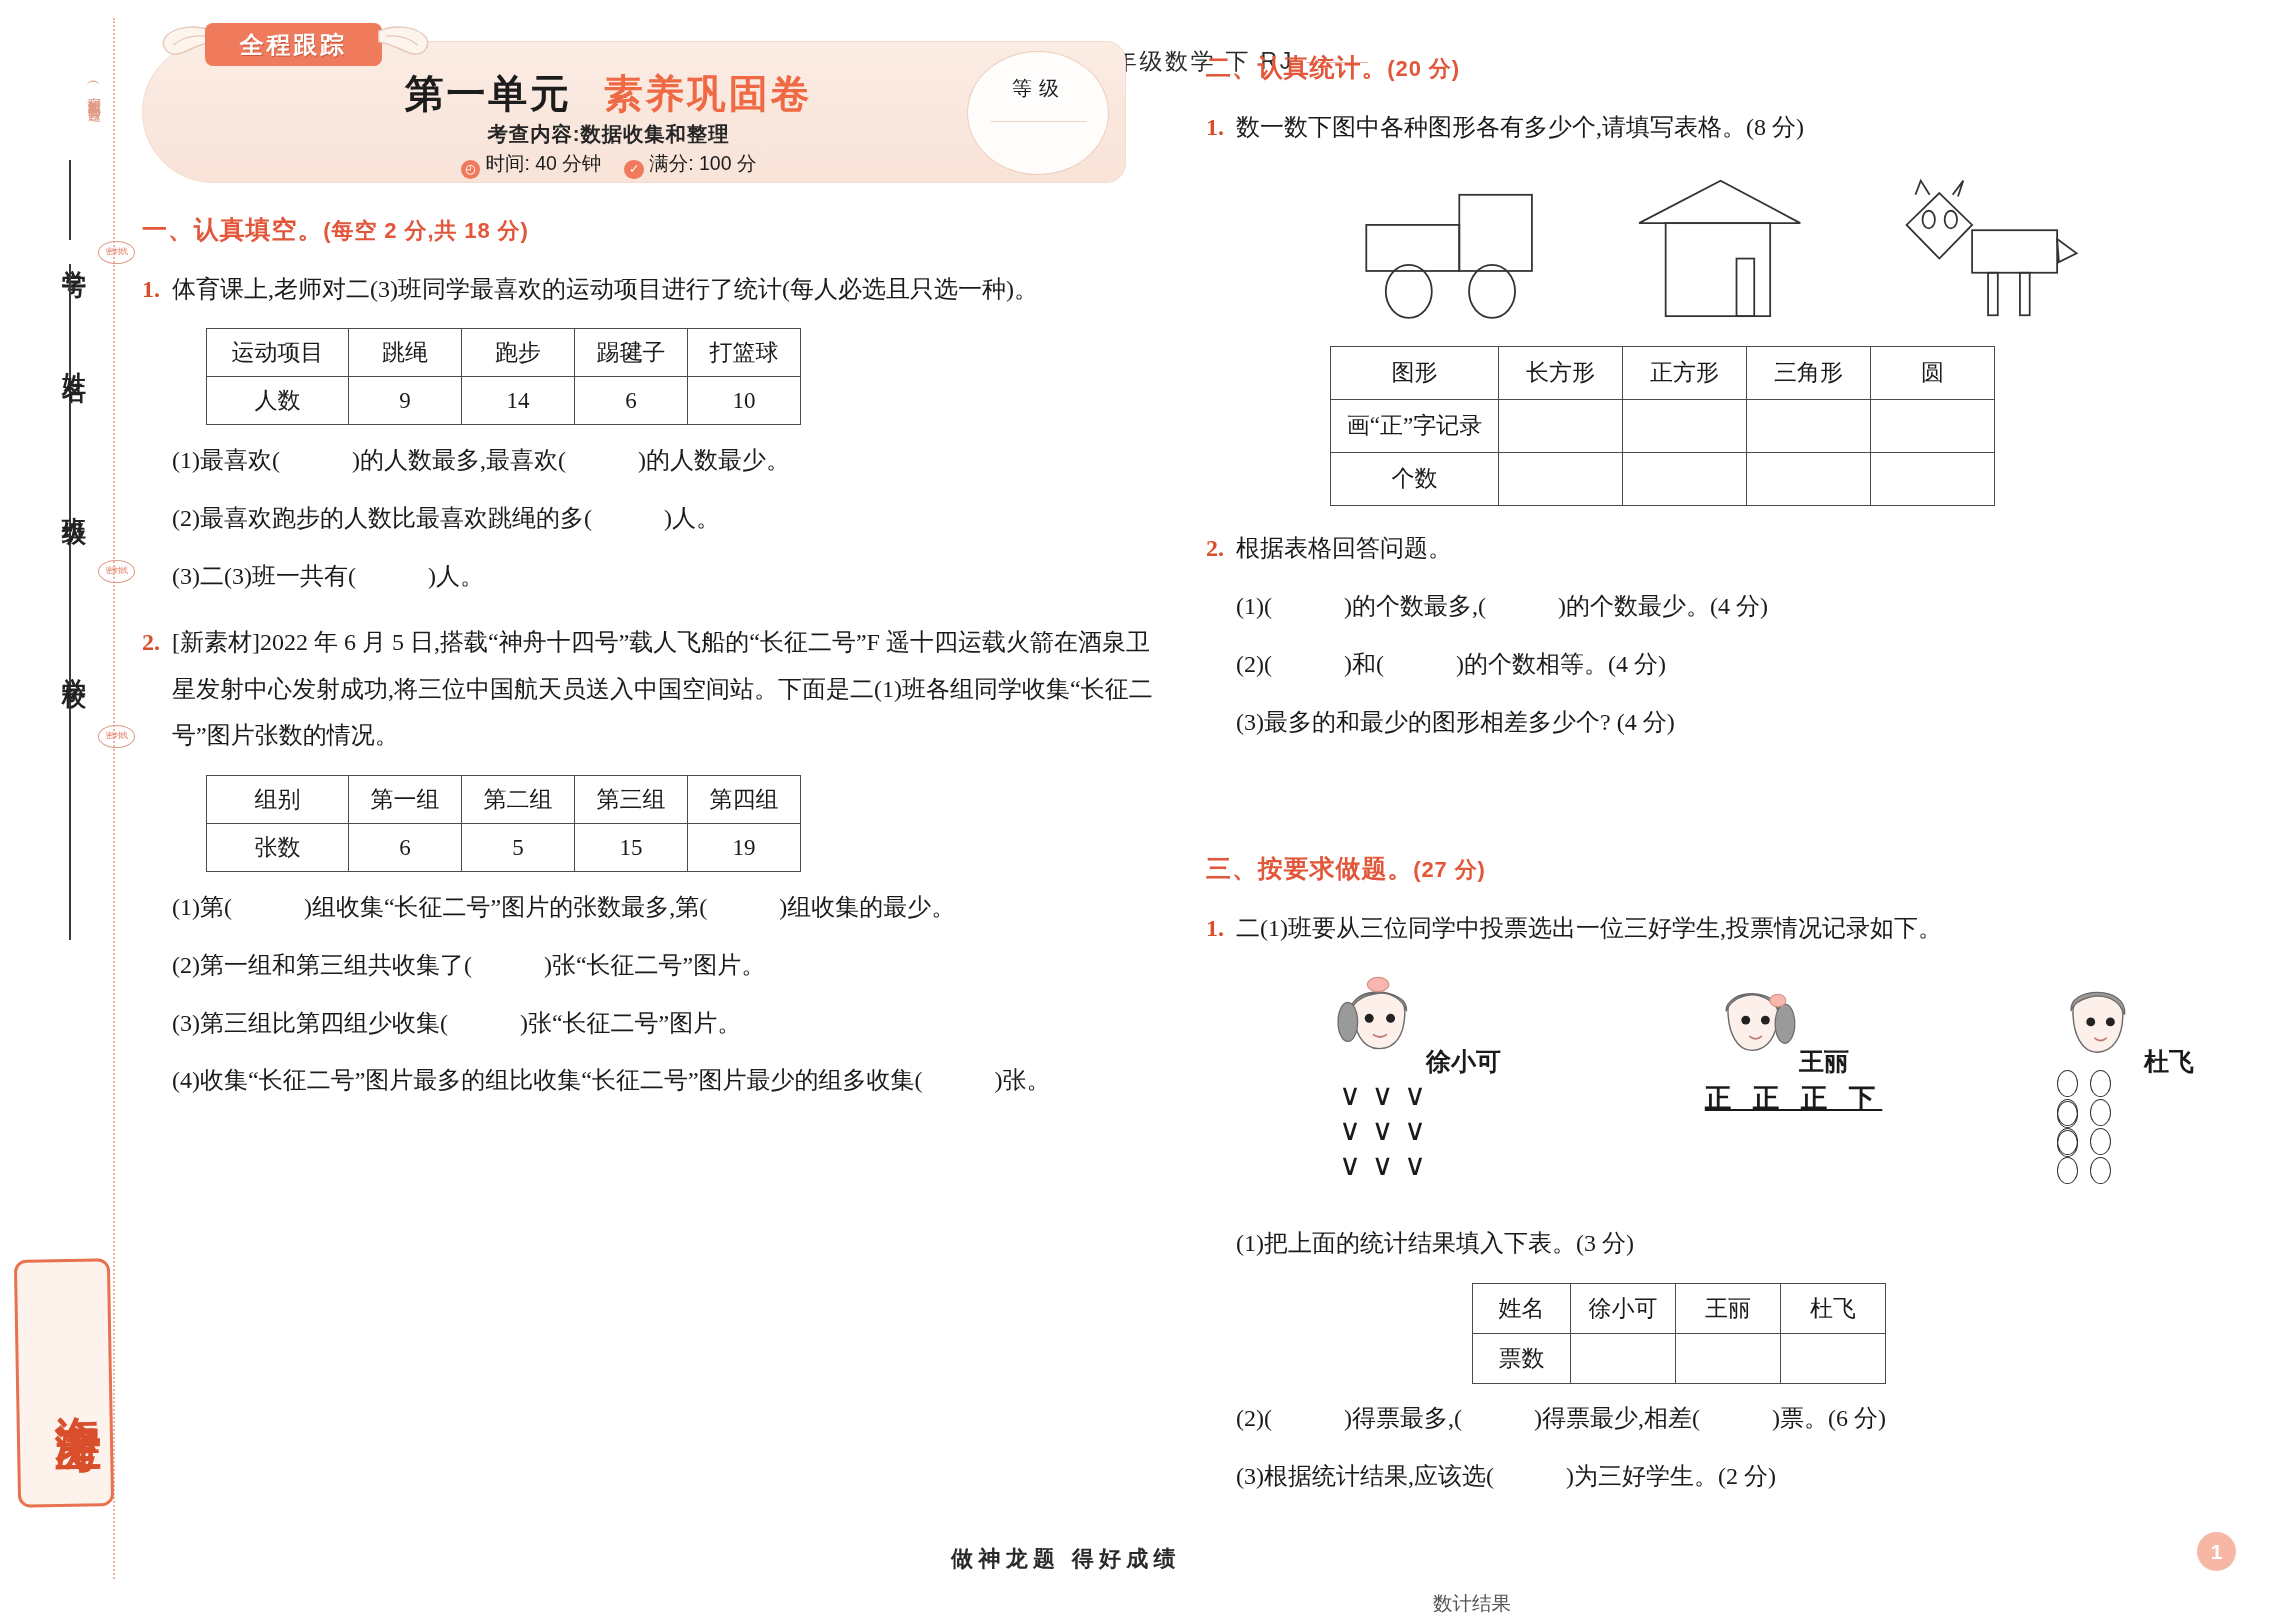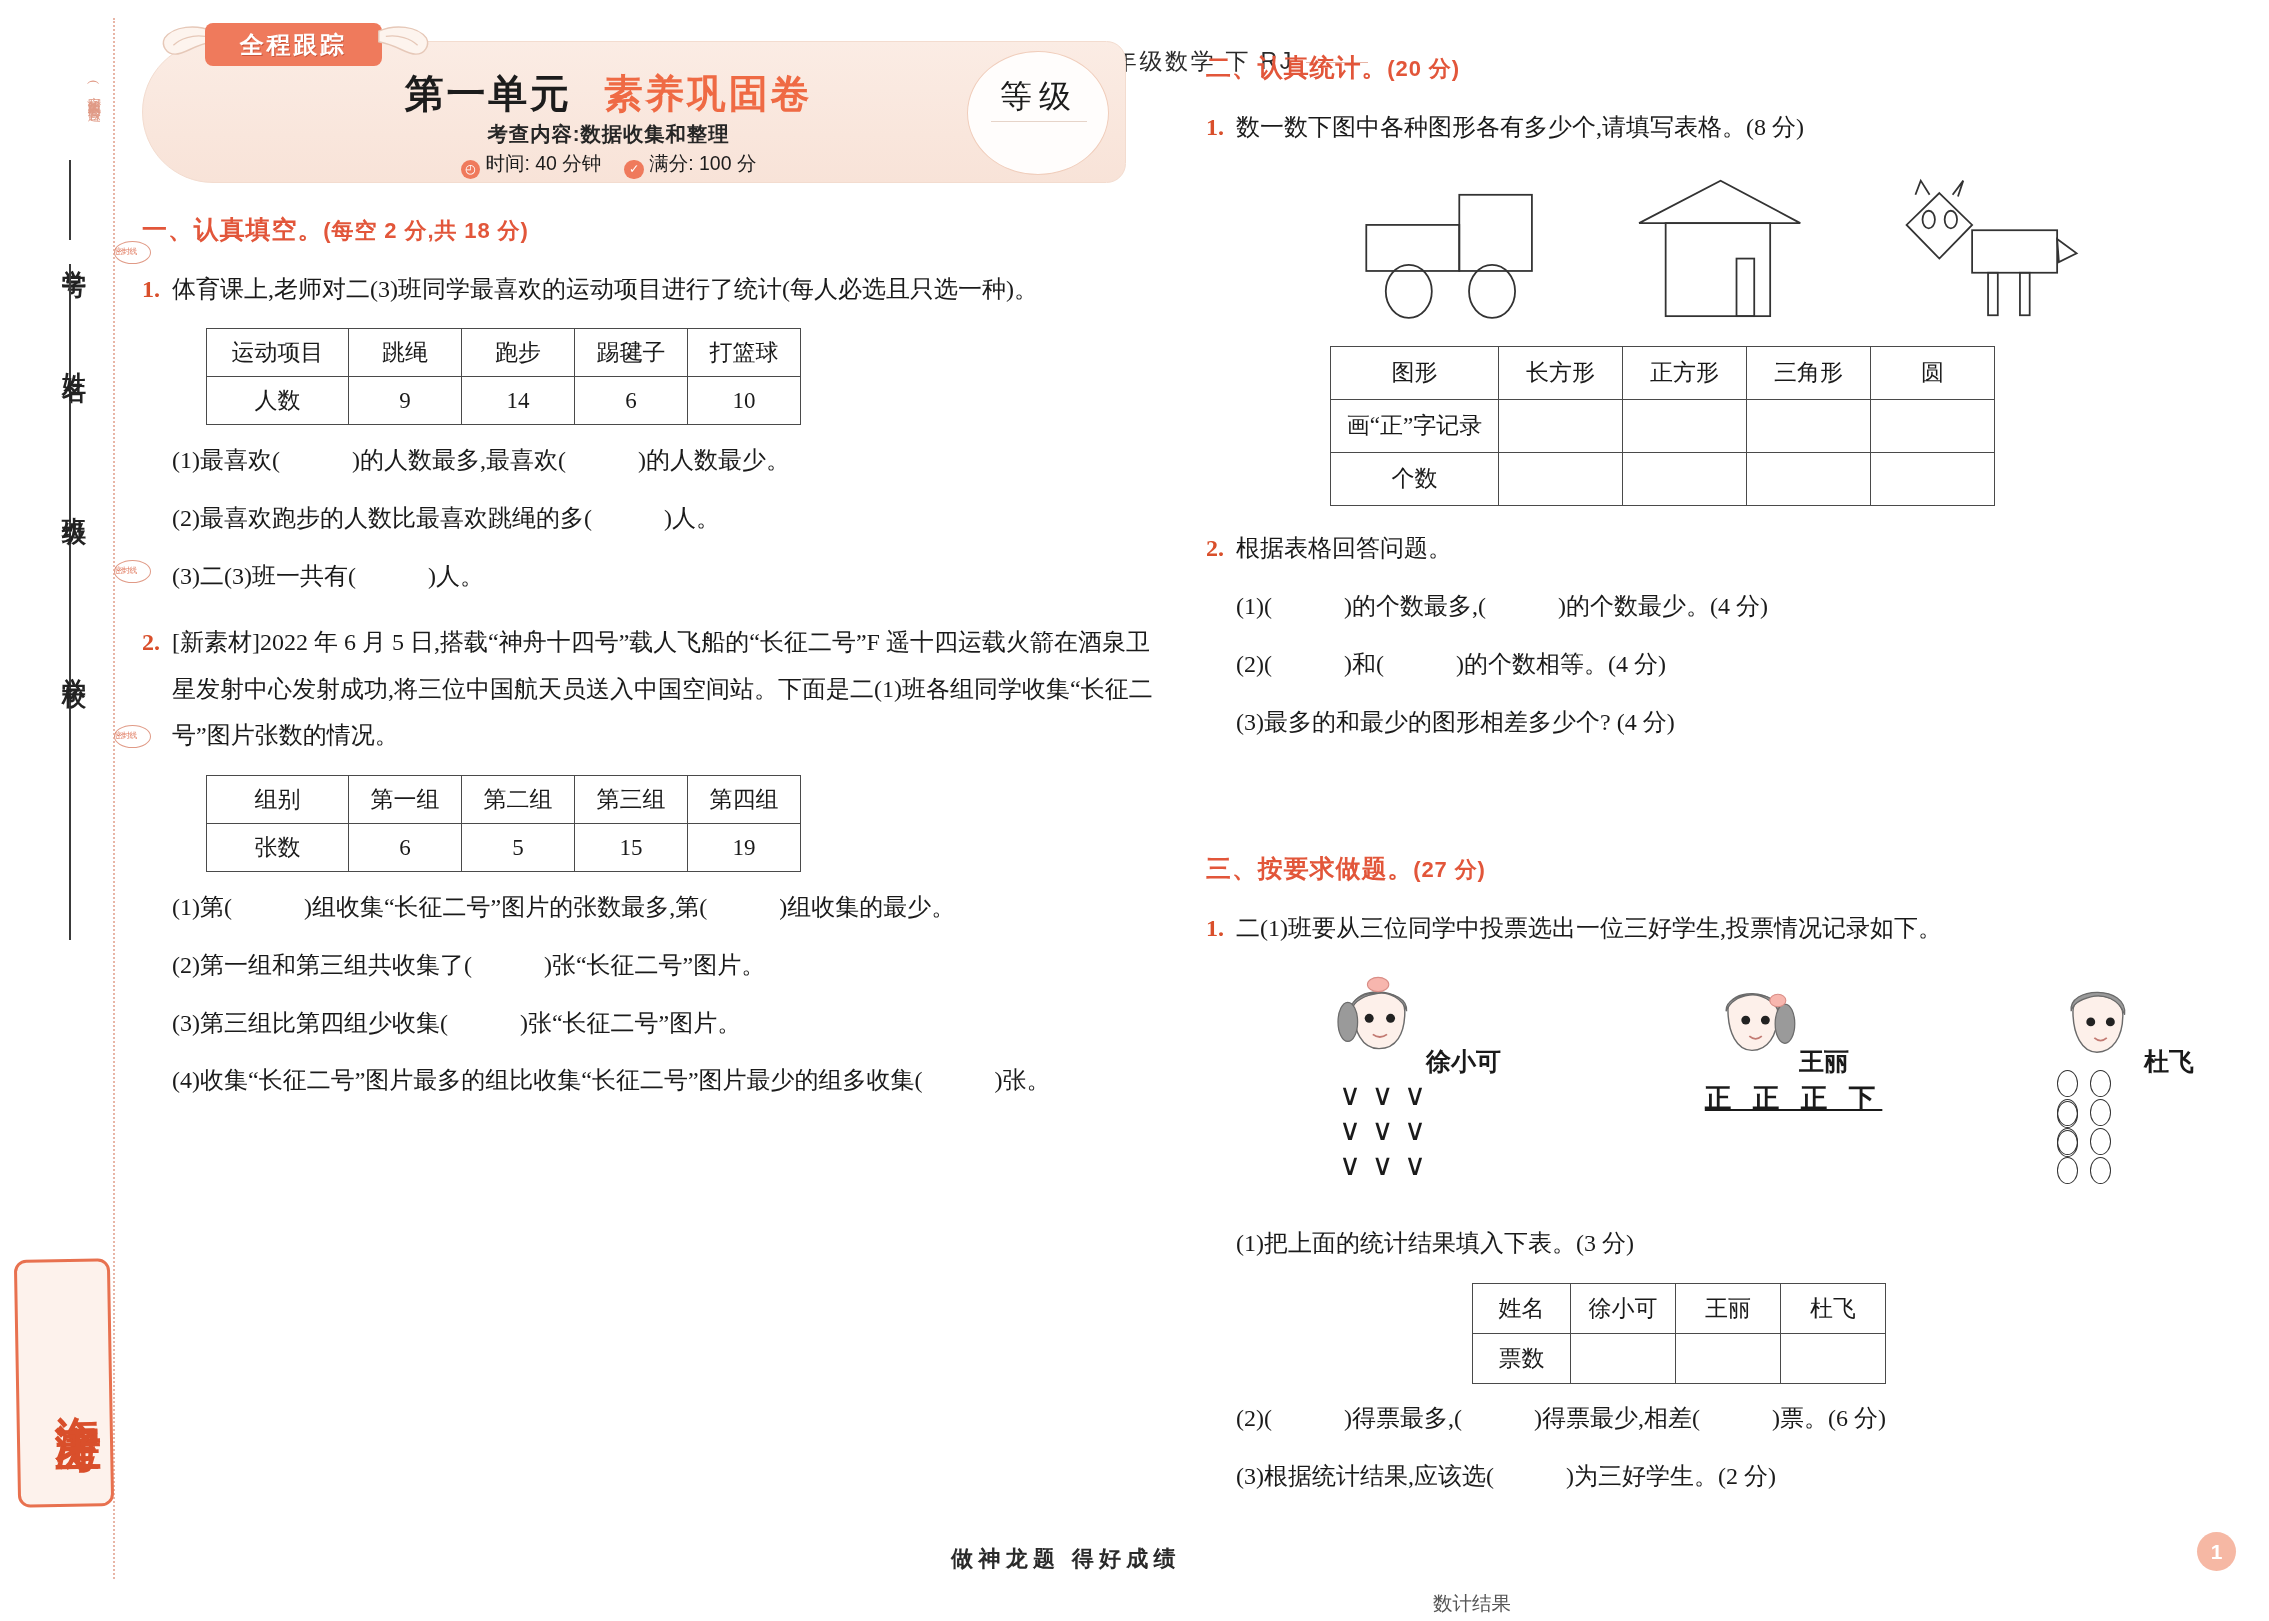--- a/index.html
+++ b/index.html
@@ -25,23 +25,22 @@
   .seal-label {
     position: absolute; left: 49px; width: 41px;
     writing-mode: vertical-rl; text-orientation: upright;
     font-size: 24px; letter-spacing: 6.2px; font-weight: 700;
     font-family: "Liberation Sans", sans-serif;
     color: #222;
   }
   .seal-stamp {
     position: absolute; left: 98px; width: 37px; height: 23px;
     border: 1.8px solid #e09a86; border-radius: 50%;
-    color: #e07a5f; font-size: 8px; line-height: 20.4px; 
+    color: #e07a5f; font-size: 8px; line-height: 20.4px; text-align: center;
     letter-spacing: -0.9px;
-    margin-left: 16px;
   }
   .seal-note {
     position: absolute; left: 85px; top: 80px;
     writing-mode: vertical-rl; font-size: 13.3px; color: #e09a86;
     letter-spacing: 1.8px;
   }
   
   #brand-logo {
     position: absolute; left: 16px; bottom: 115px;
     width: 96px; height: 248px;
@@ -115,21 +114,21 @@
     text-align: center; vertical-align: -2.7px; margin-right: 5.3px;
   }
   #banner-meta .sep { display: inline-block; width: 23px; }
   #grade-oval {
     position: absolute; right: 16px; top: 8.9px; width: 142px; height: 124px;
     border: 1.8px solid #f0cdbb; border-radius: 50%; background: #fffdfc;
   }
   #grade-oval .lbl {
     position: absolute; left: 0; top: 23px; width: 142px; text-align: center;
     font-family: "Liberation Sans", sans-serif;
-    font-size: 32px; letter-spacing: 7px; color: #1c1c1c;
+    font-size: 20px; letter-spacing: 7px; color: #1c1c1c;
   }
   #grade-oval .line {
     position: absolute; left: 23px; top: 69px; width: 96px; height: 0.9px;
     background: #e6d4c9;
   }
   
   .section-head {
     font-family: "Liberation Sans", sans-serif;
     font-size: 25px; font-weight: 900; color: #e2563a;
     letter-spacing: 0.9px; margin-top: 30px;

